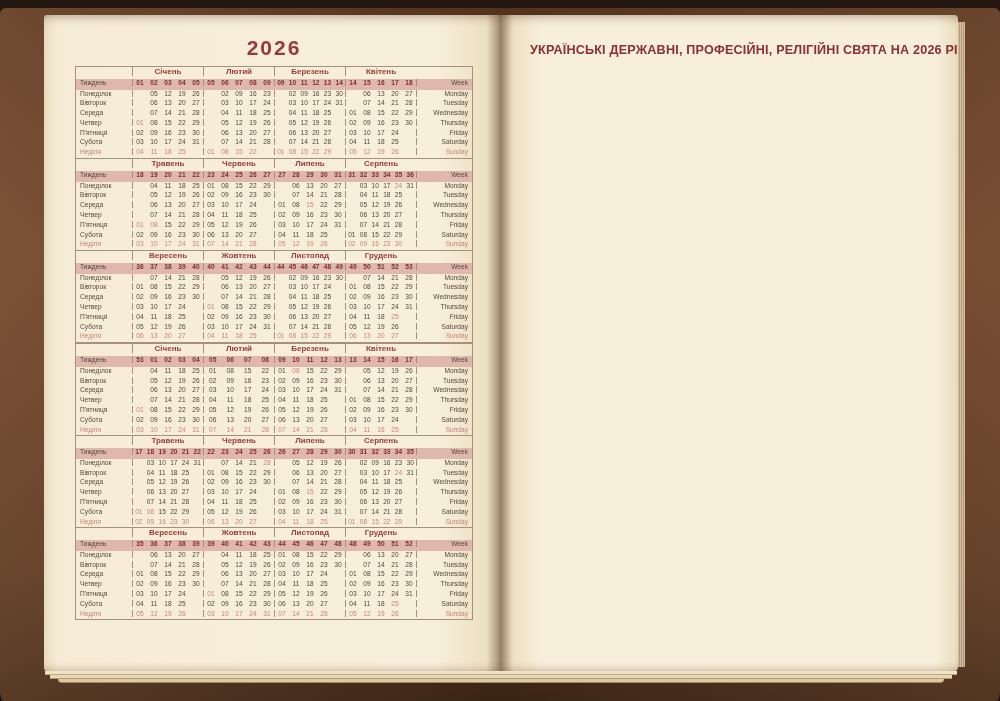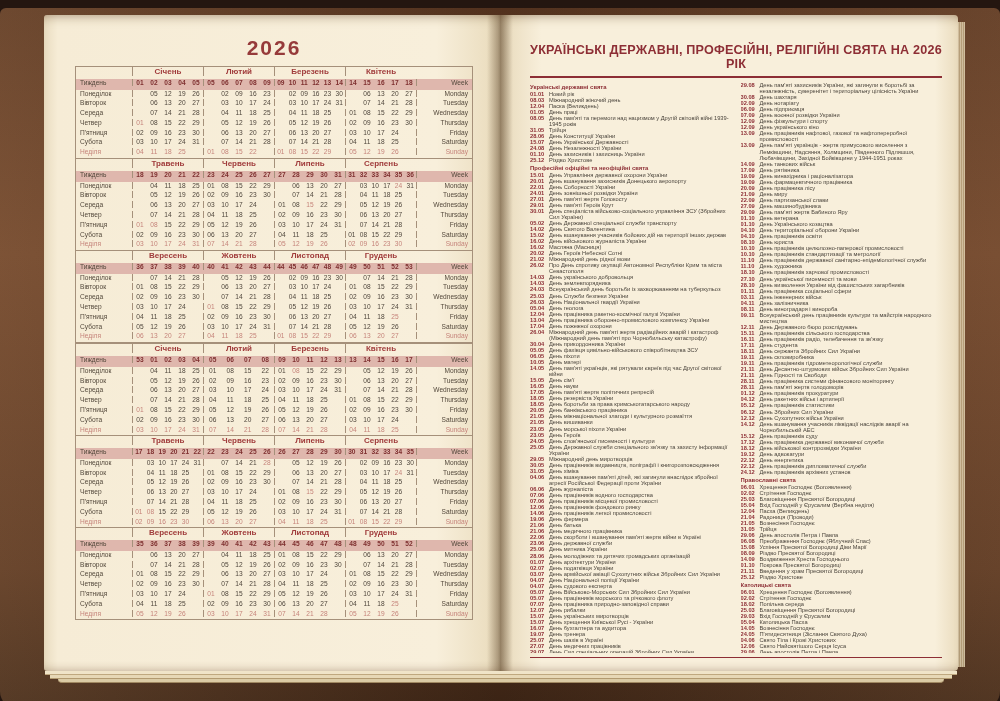--- a/index.html
+++ b/index.html
@@ -33,21 +33,21 @@
   .crow.wrow{height:10.5px;background:#dfb7ad;}
   .lab{flex:0 0 56px;display:flex;align-items:center;font-size:6.6px;color:#54493c;padding-left:4px;}
   .lab.r{border-left:1px solid #a5907a;justify-content:flex-end;padding-right:4px;padding-left:0;}
   .mcol{flex:1 1 0;display:flex;align-items:center;border-left:1px solid #a5907a;}
   .mname{flex:1;text-align:center;font-size:8px;font-weight:bold;color:#a03b3b;}
   .slot{flex:1 1 0;text-align:center;font-size:6.6px;color:#4f463c;}
   .wrow .slot{font-weight:bold;color:#7e2f2f;}
   .red{color:#c5837a !important;}
 
   
-  .rp-inner{position:absolute;inset:0;padding:28px 16px 13px 30px;display:flex;flex-direction:column;}
+  .rp-inner{position:absolute;inset:0;padding:28px 16px 13px 30px;display:flex;flex-direction:row;}
   .rp-title{font-size:12.6px;font-weight:bold;color:#8d2e35;text-align:center;letter-spacing:.2px;flex:0 0 auto;}
   .rule{height:2px;background:#8d2e35;margin:5px 0 4px;flex:0 0 auto;}
   .rule.bottom{height:1.5px;margin:4px 0 0;}
   .rp-cols{flex:1 1 auto;display:flex;gap:9px;overflow:hidden;}
   .rp-col{flex:1 1 0;overflow:hidden;}
   .rp-heading{font-size:5.9px;font-weight:bold;color:#8d2e35;line-height:7px;margin-top:1.5px;}
   .hitem{display:flex;font-size:5.7px;line-height:6.05px;color:#4a443c;}
   .hdate{flex:0 0 19px;font-weight:bold;color:#8d2e35;}
   .htext{flex:1 1 0;}
 </style>

